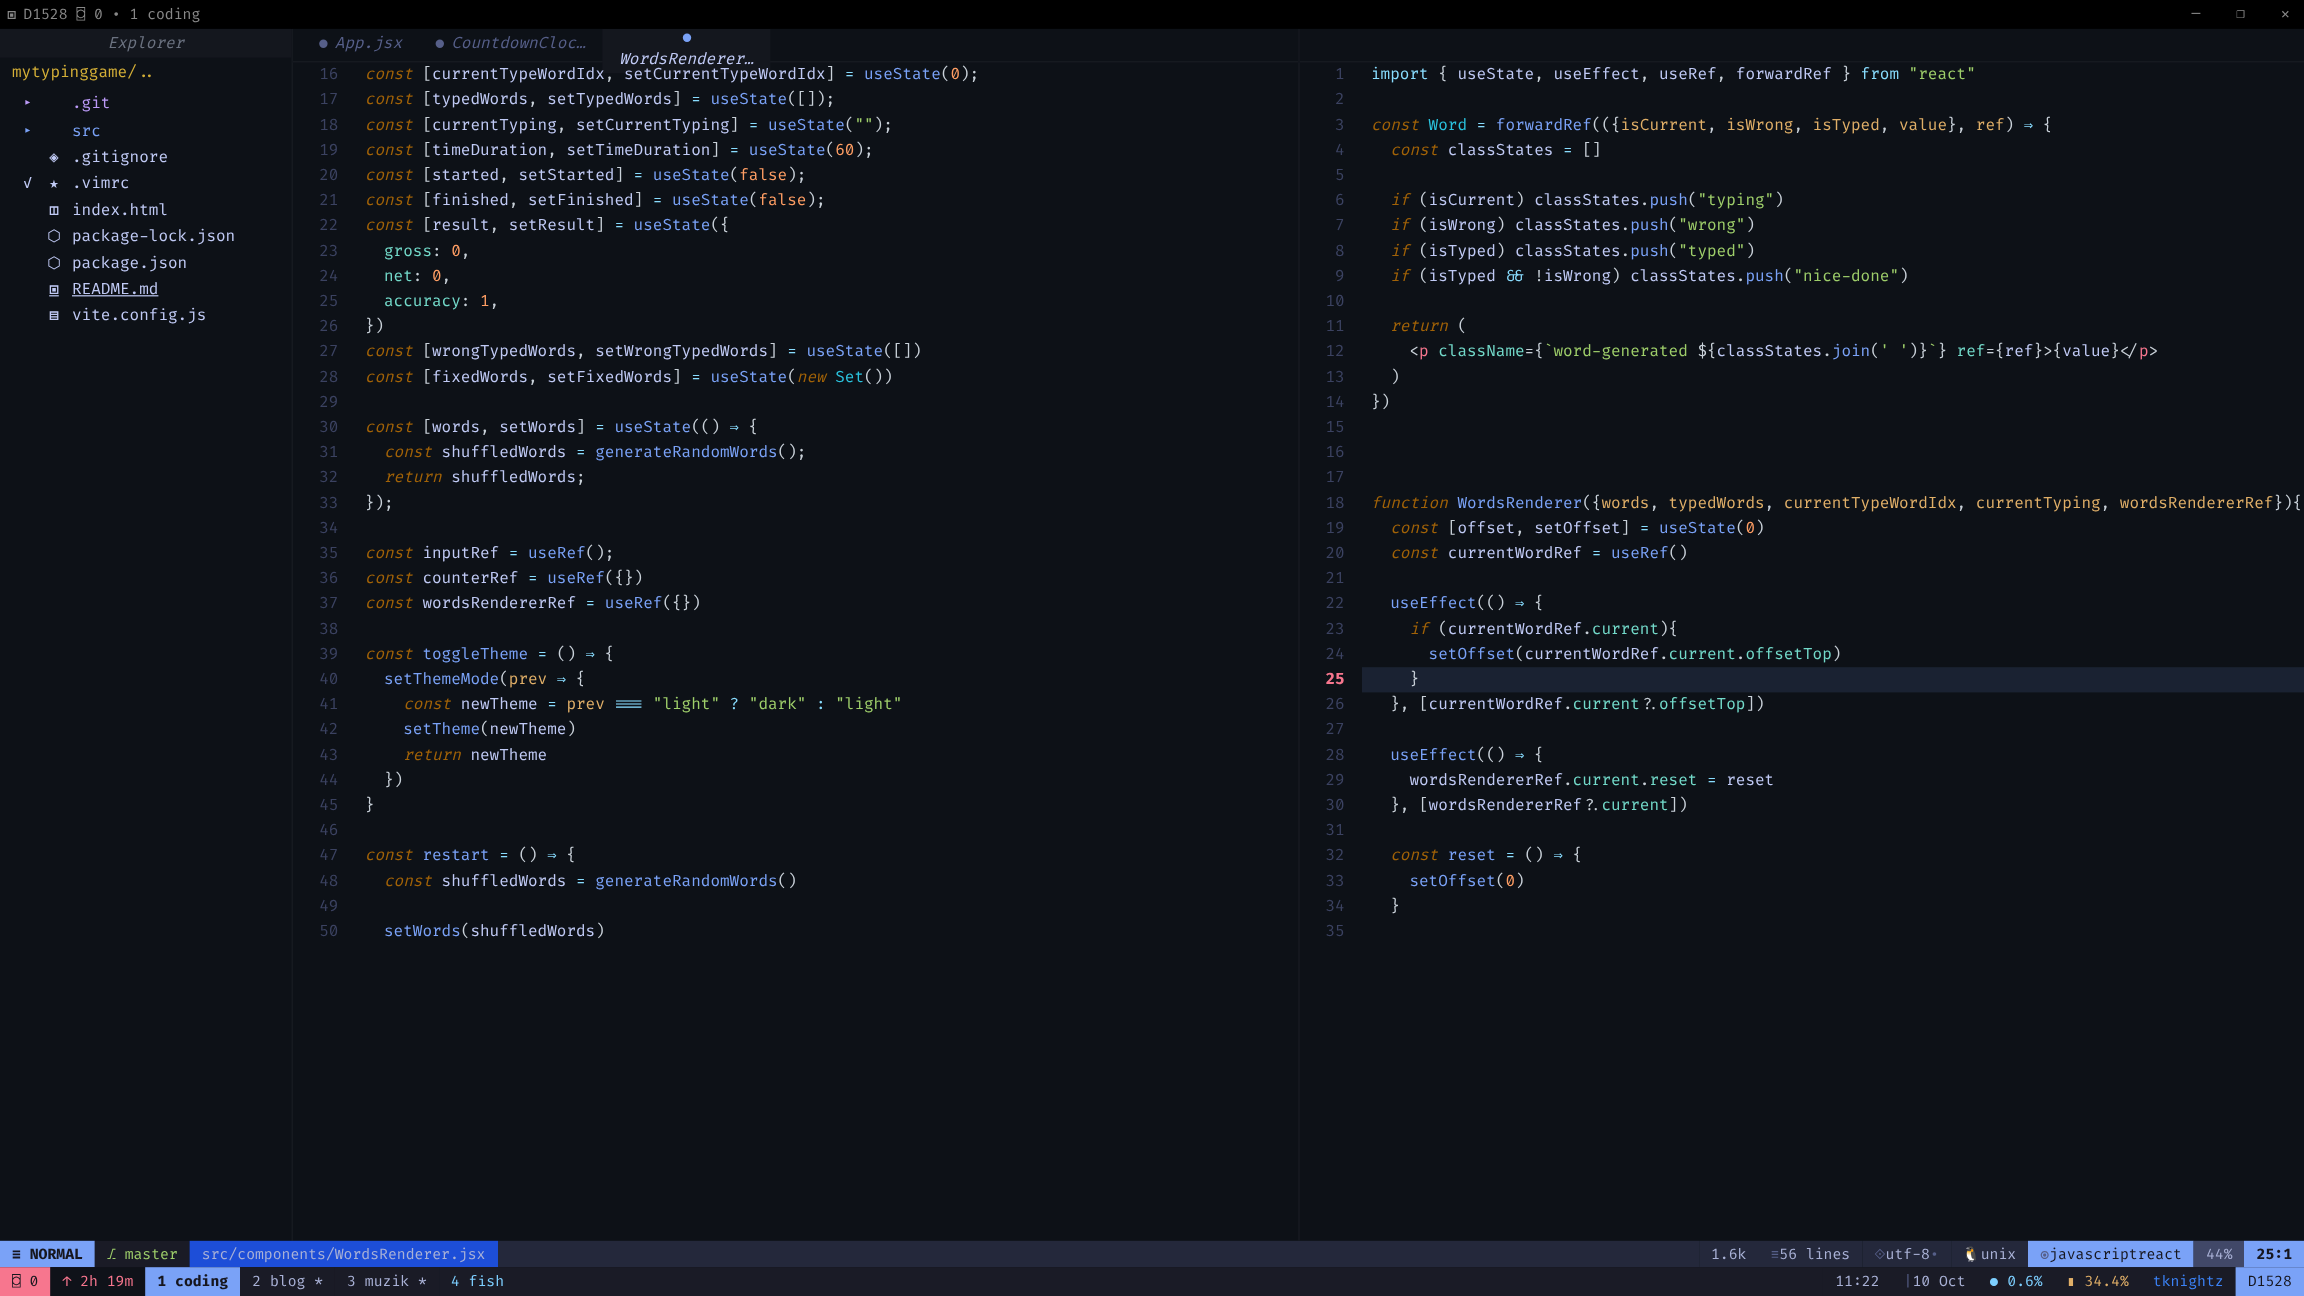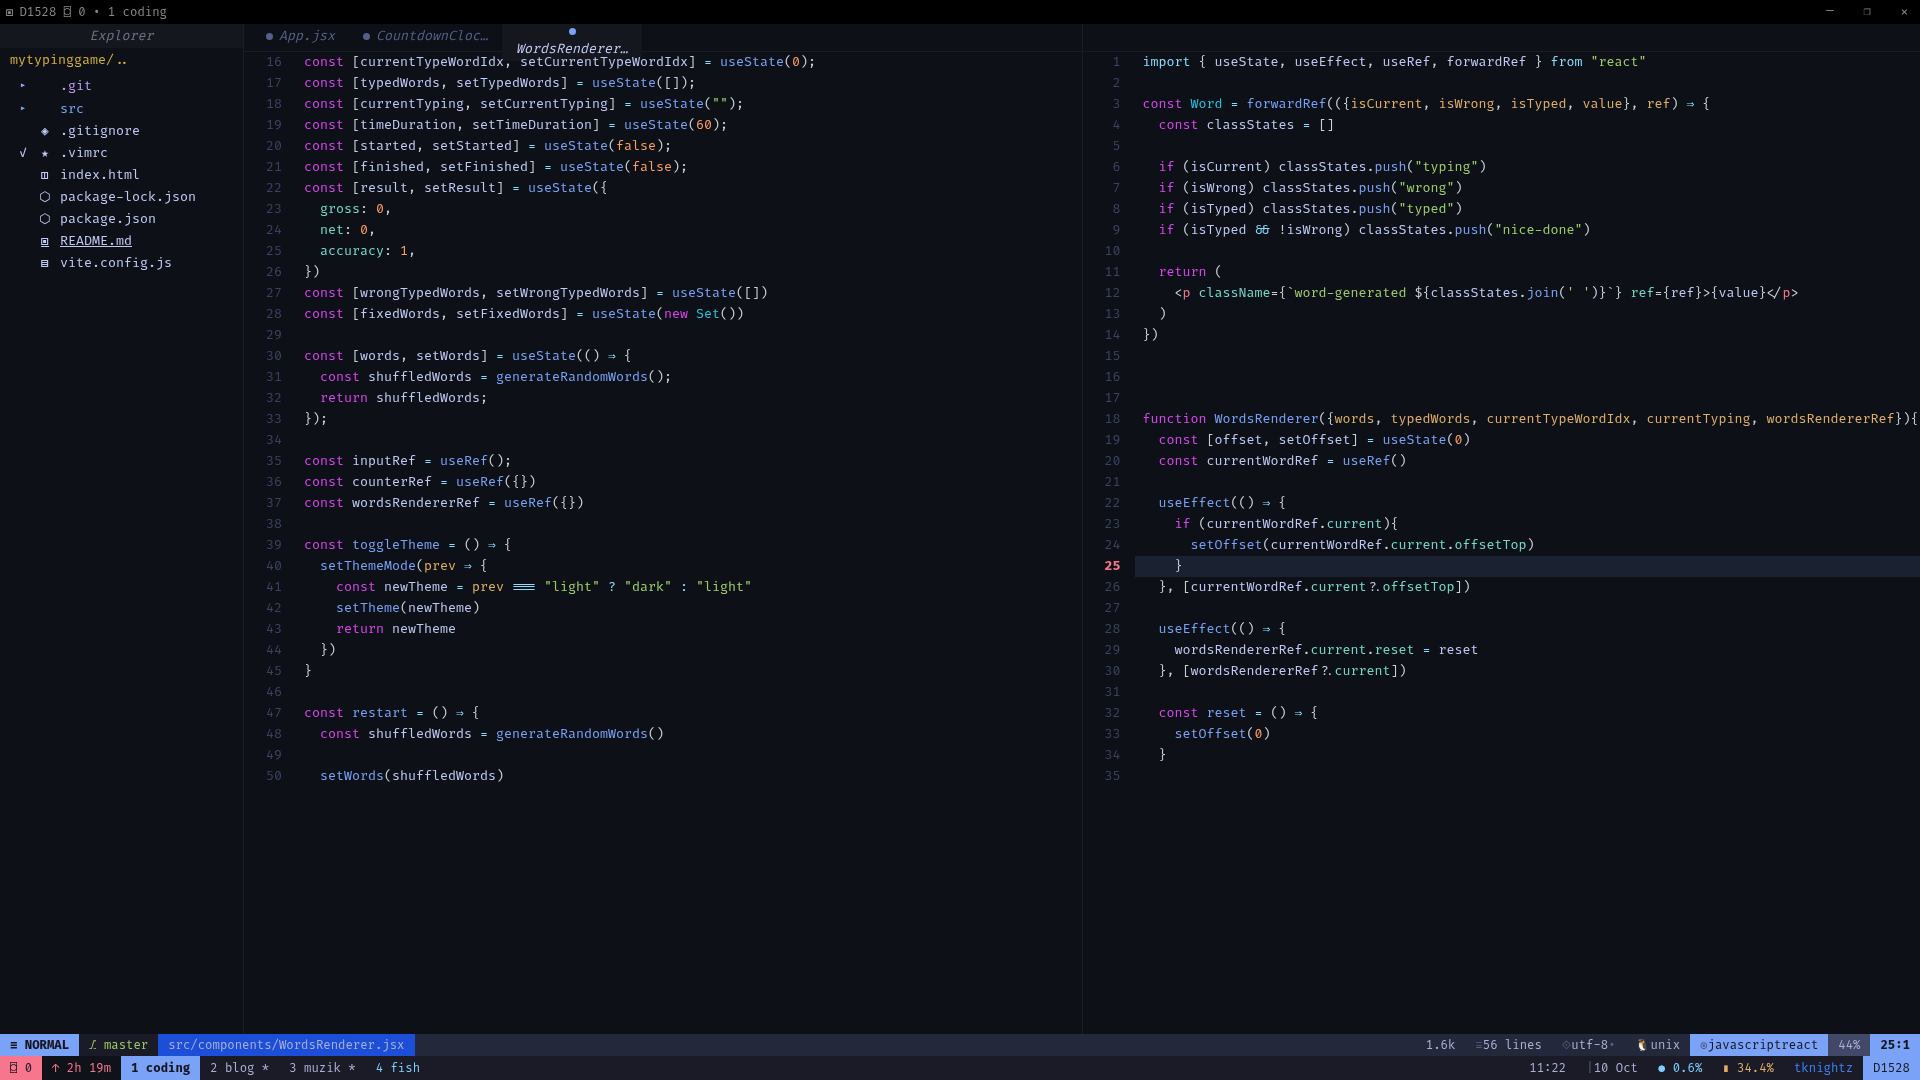--- a/index.html
+++ b/index.html
@@ -86,21 +86,21 @@
   text-align: right;
   color: #3b4261;
   padding-right: 10px;
   user-select: none;
 }
 .gutter .cur { color: #f7768e; font-weight: bold; }
 .code-lines { flex: 1; white-space: pre; padding-left: 4px; position: relative; }
 .code-lines .ln { border-left: 2px solid transparent; padding-left: 6px; }
 .code-lines .ln.hl { background: rgba(122,162,247,0.12); }
 
-.kw { color: #d946ef; } 
+.kw { color: #a16207; font-style: italic; } 
 .kw2 { color: #89ddff; } 
 .fn { color: #7aa2f7; } 
 .id { color: #c0caf5; }
 .str { color: #9ece6a; }
 .num { color: #ff9e64; }
 .op { color: #89ddff; }
 .prop { color: #73daca; }
 .param { color: #e0af68; }
 .type { color: #2ac3de; }
 .err { color: #f7768e; }

